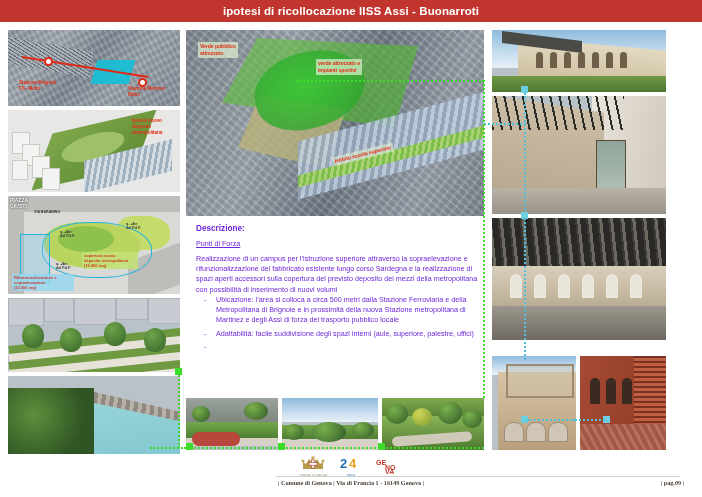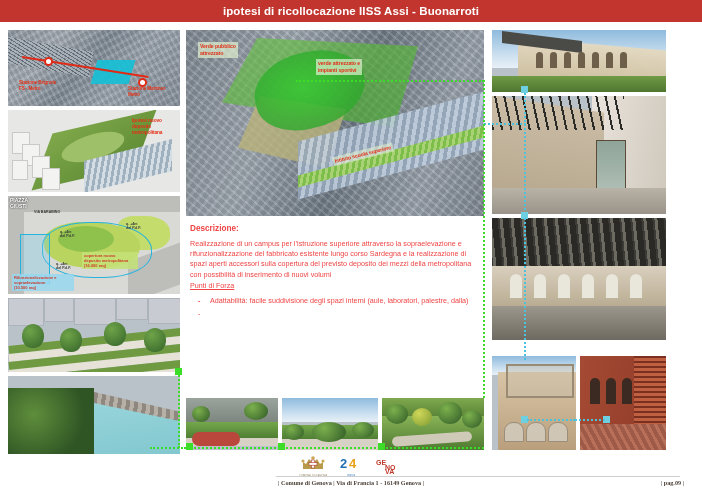--- a/index.html
+++ b/index.html
@@ -226,23 +226,23 @@
     line-height: 1.3;
     background: rgba(222,238,206,.72);
     padding: 1px 2px;
     letter-spacing: -.1px;
   }
   #lbl-istituto { transform: rotate(-14deg); background: rgba(222,238,206,.62); }
 
   
   #desc-panel {
     position: absolute;
-    left: 186px; top: 218px; width: 298px; height: 176px;
+    left: 192px; top: 218px; width: 298px; height: 176px;
     background: #ffffff;
-    color: #ef4444;
+    color: #6d28d9;
   }
   #desc-title { font-size: 8.2px; font-weight: bold; margin: 6px 0 6px 4px; }
   #desc-body { font-size: 7.2px; line-height: 1.42; margin: 0 8px 0 4px; text-align: left; }
   #desc-punti {
     font-size: 7.2px; font-weight: normal; text-decoration: underline;
     margin: 1px 0 6px 4px;
   }
   #desc-list { margin: 0; padding: 0; list-style: none; }
   #desc-list li {
     font-size: 7.2px; line-height: 1.42;
@@ -496,25 +496,25 @@
   <div class="shedgreen"></div>
   <div class="rlabel" style="left:12px; top:12px; white-space:pre;">Verde pubblico
 attrezzato</div>
   <div class="rlabel" style="left:130px; top:29px; white-space:pre;">verde attrezzato e
 impianti sportivi</div>
   <div class="rlabel" id="lbl-istituto" style="left:146px; top:120px;">Istituto scuola superiore</div>
 </div>
 
 <div id="desc-panel">
   <div id="desc-title">Descrizione:</div>
+  <div id="desc-punti">Punti di Forza</div>
   <div id="desc-body">Realizzazione di un campus per l’istruzione superiore attraverso la sopraelevazione e rifunzionalizzazione del fabbricato esistente lungo corso Sardegna e la realizzazione di spazi aperti accessori sulla copertura del previsto deposito dei mezzi della metropolitana con possibilità di inserimento di nuovi volumi</div>
-  <div id="desc-punti">Punti di Forza</div>
   <ul id="desc-list">
-    <li><span class="dash">-</span></li>
-    <li><span class="dash">-</span><span>Adattabilità: facile suddivisione degli spazi interni (aule, laboratori, palestre, dalla)</span></li>
+    <li><span class="dash">-</span><span>Ubicazione: l’area si colloca a circa 500 metri dalla Stazione Ferroviaria e della Metropolitana di Brignole e in prossimità della nuova Stazione metropolitana di Martinez e degli Assi di forza del trasporto pubblico locale</span></li>
+    <li><span class="dash">-</span><span>Adattabilità: facile suddivisione degli spazi interni (aule, superiore, palestre, uffici)</span></li>
     <li><span class="dash">-</span></li>
   </ul>
 </div>
 
 <div class="photo parkpic" id="strip-a">
   <div class="lawnband" style="top:0; height:46%; background:linear-gradient(#9aa39c,#7d867f);"></div>
   <div class="lawnband" style="top:46%; height:30%;"></div>
   <div class="pathband" style="top:76%;"></div>
   <div class="treeclump" style="left:6px; top:8px; width:18px; height:16px;"></div>
   <div class="treeclump" style="left:58px; top:4px; width:24px; height:18px;"></div>

